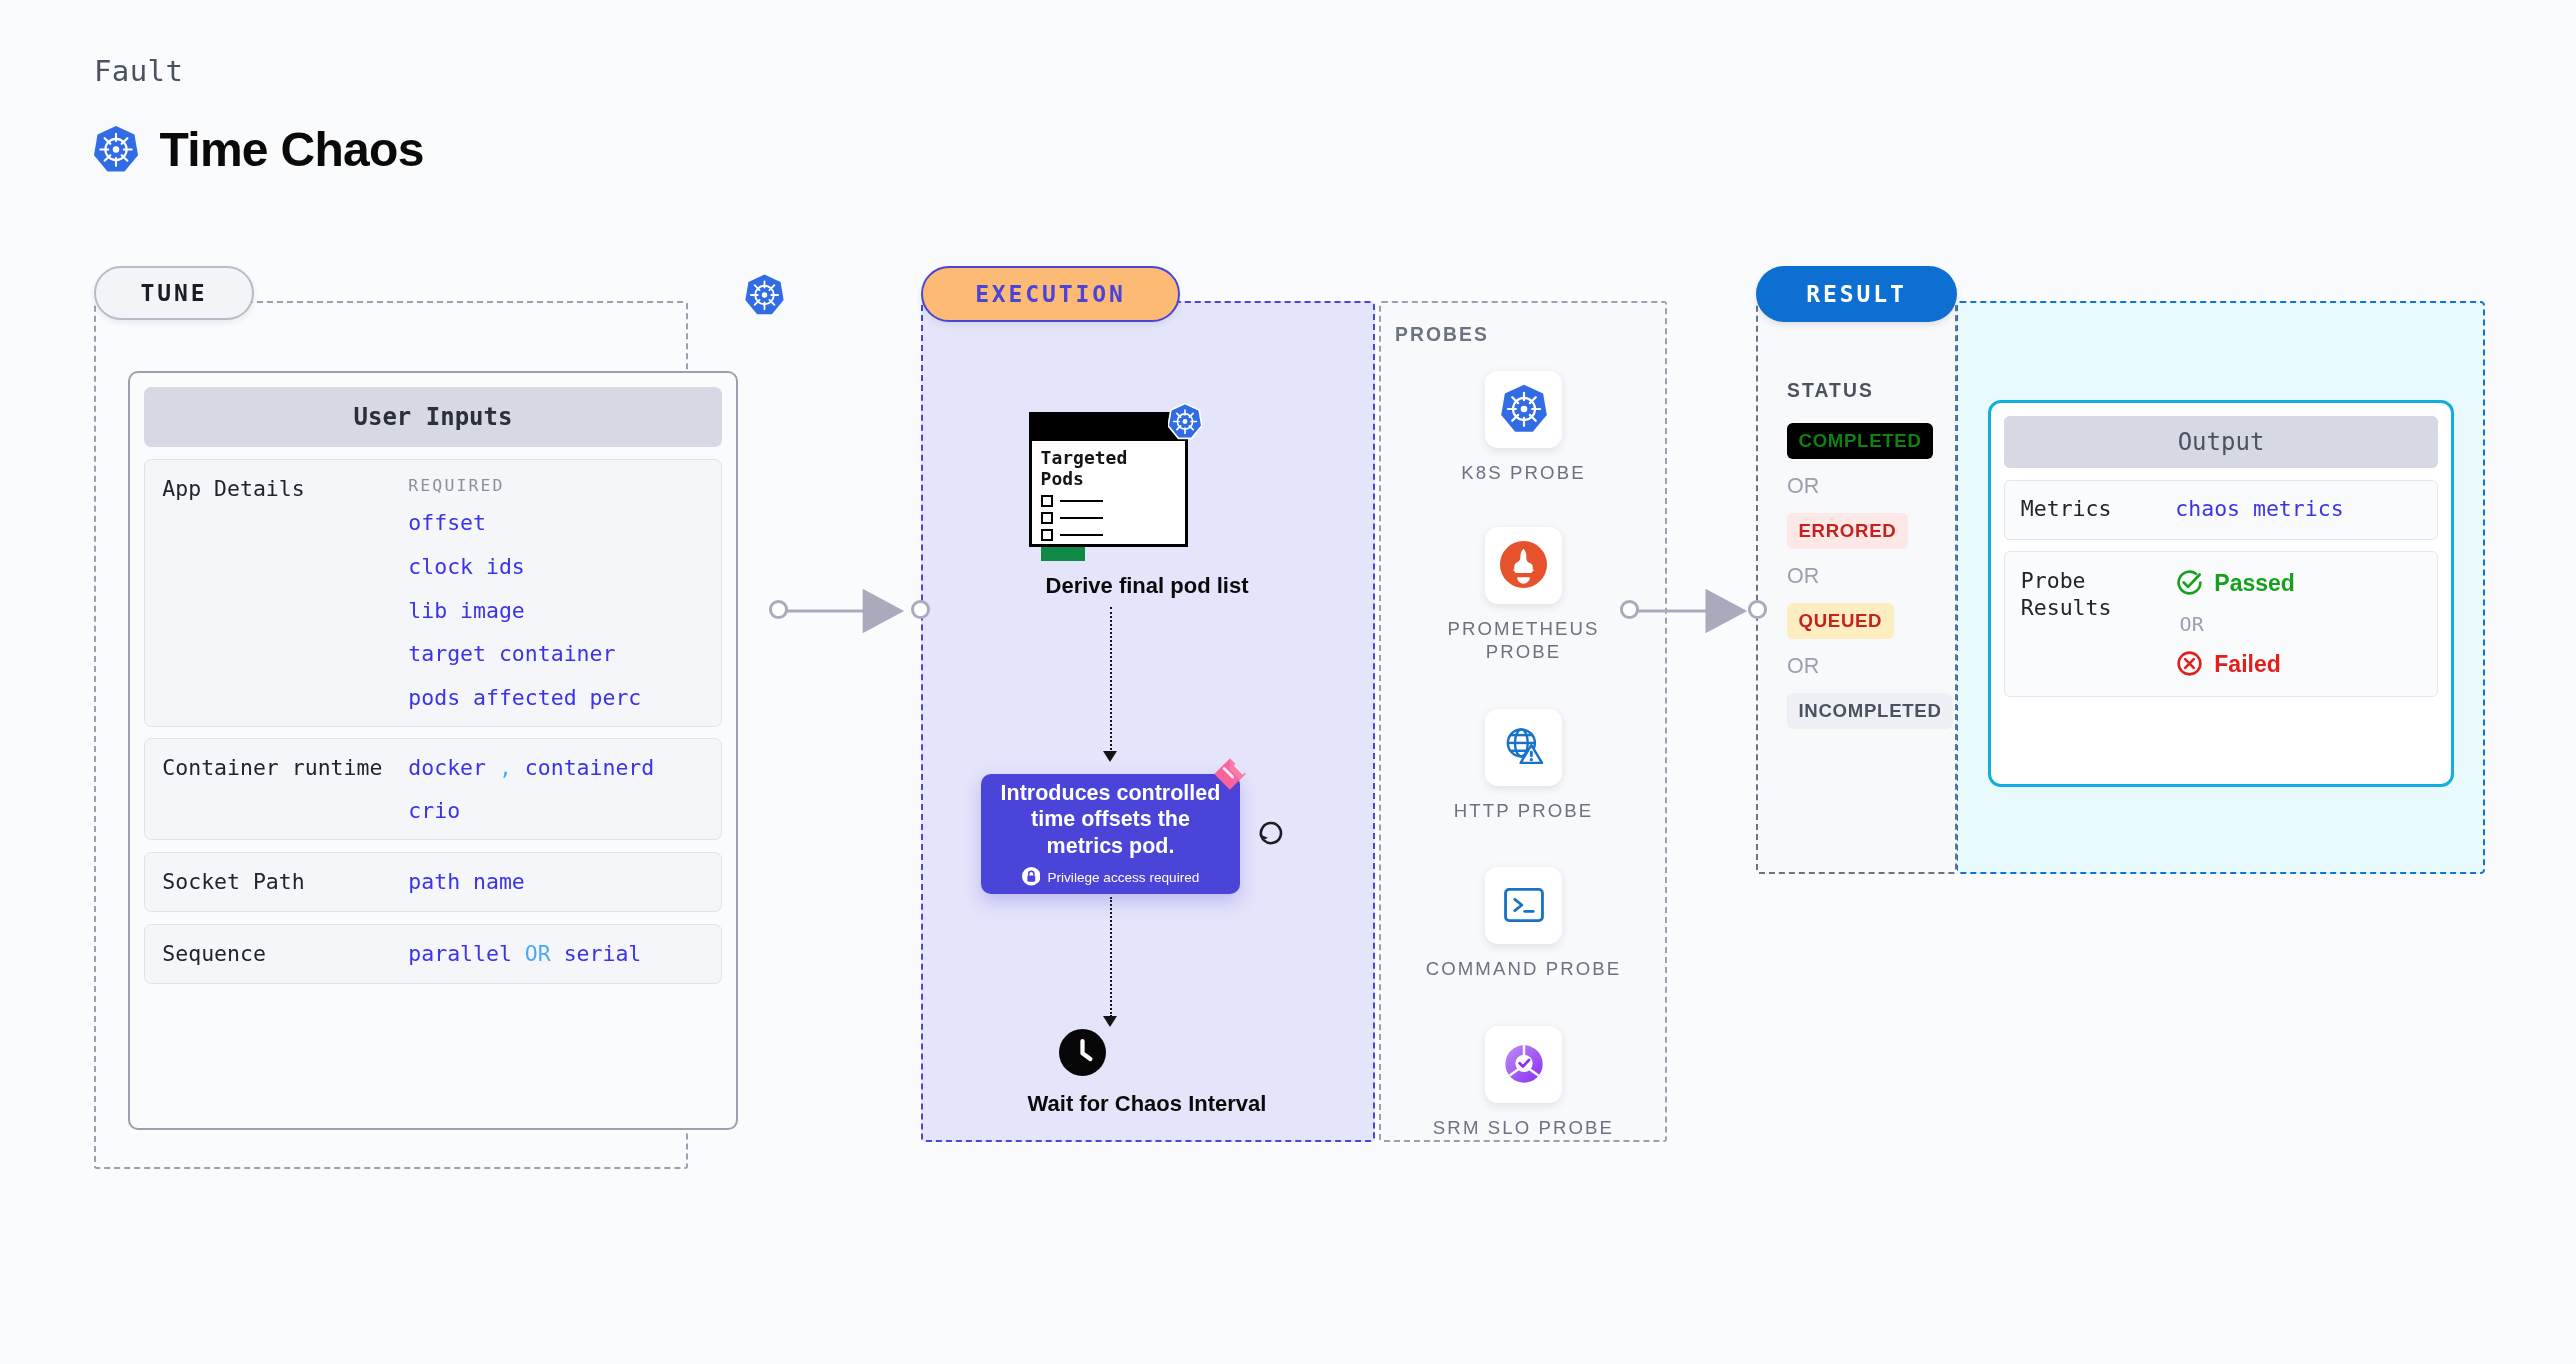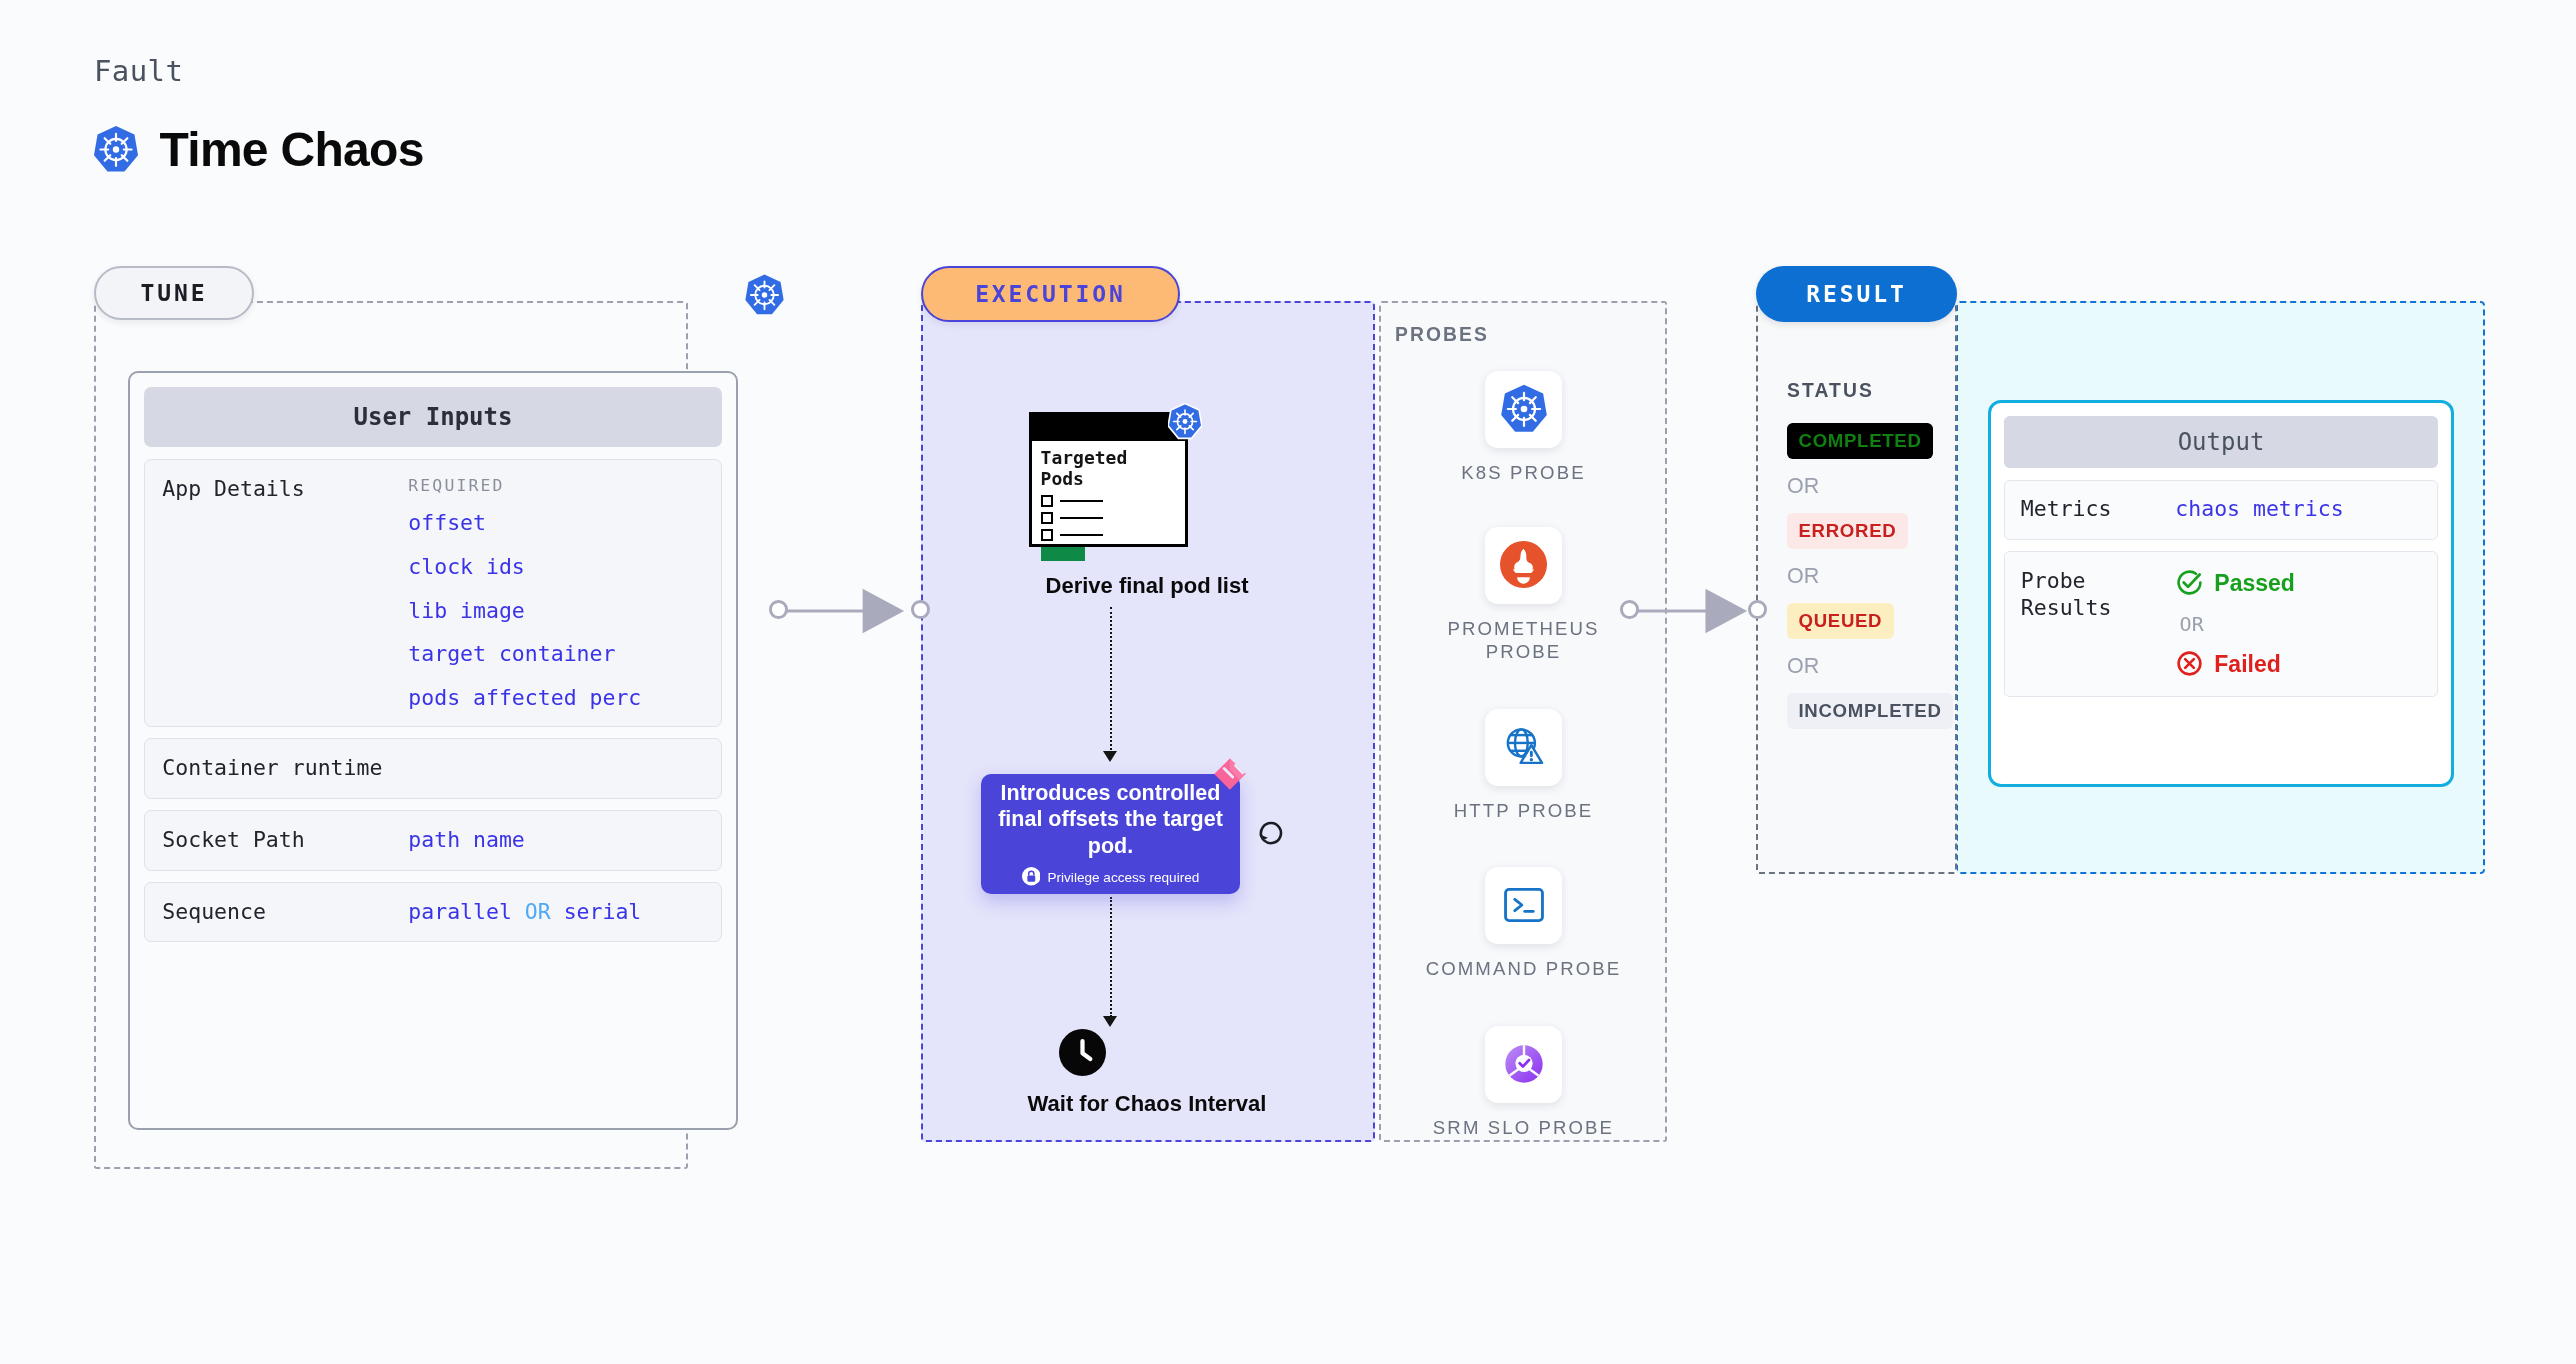--- a/index.html
+++ b/index.html
@@ -326,20 +326,24 @@
         <div class="val">offset</div>
         <div class="val">clock ids</div>
         <div class="val">lib image</div>
         <div class="val">target container</div>
         <div class="val">pods affected perc</div>
       </div>
     </div>
 
     <div class="input-row">
       <div class="rowlabel">Container runtime</div>
+      <div class="rowvals">
+        <div class="val">docker <span class="comma">,</span> containerd</div>
+        <div class="val">crio</div>
+      </div>
     </div>
 
     <div class="input-row">
       <div class="rowlabel">Socket Path</div>
       <div class="rowvals">
         <div class="val">path name</div>
       </div>
     </div>
 
     <div class="input-row">
@@ -395,21 +399,21 @@
       <circle cx="31" cy="34" r="4.5" fill="#fff"></circle>
     </svg>
   </span>
 
   <div id="derive-label">Derive final pod list</div>
 
   <div class="vdots" style="left:1110px; top:607px; height:143px;"></div>
   <div class="arrowhead-down" style="left:1103px; top:751px;"></div>
 
   <div id="purple-box">
-    <div id="purple-box-text">Introduces controlled final offsets the target pod.</div>
+    <div id="purple-box-text">Introduces controlled time offsets the metrics pod.</div>
     <div id="privilege-row">
       <span>
         <svg width="18.6" height="18.6" viewBox="0 0 26 26">
           <circle cx="13" cy="13" r="13" fill="#ffffff"></circle>
           <rect x="7.5" y="12" width="11" height="8.5" rx="1.6" fill="#4a44d8"></rect>
           <path d="M9.4 12 v-2.6 a3.6 3.6 0 0 1 7.2 0 V12" stroke="#4a44d8" stroke-width="2.1" fill="none"></path>
         </svg>
       </span>
       <span id="privilege-text">Privilege access required</span>
     </div>

